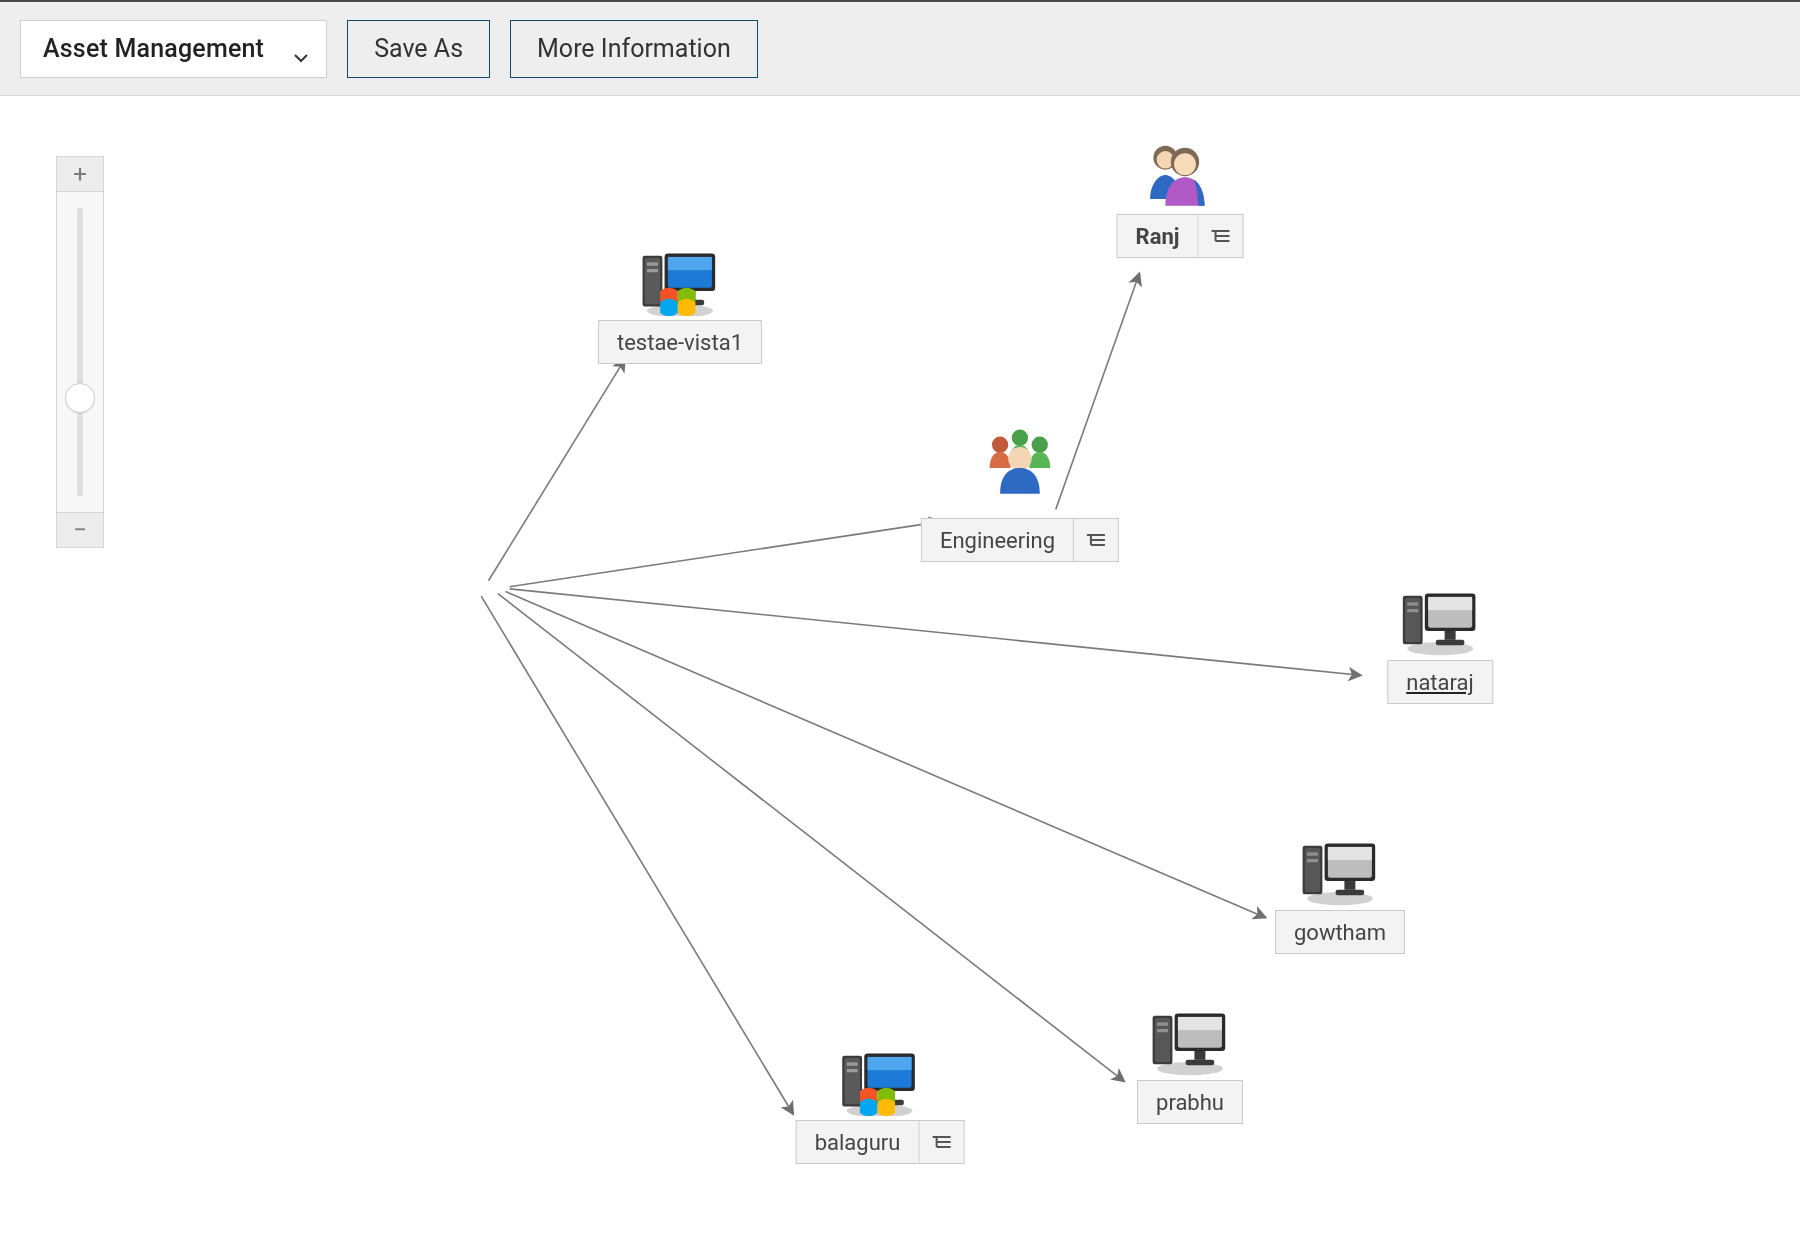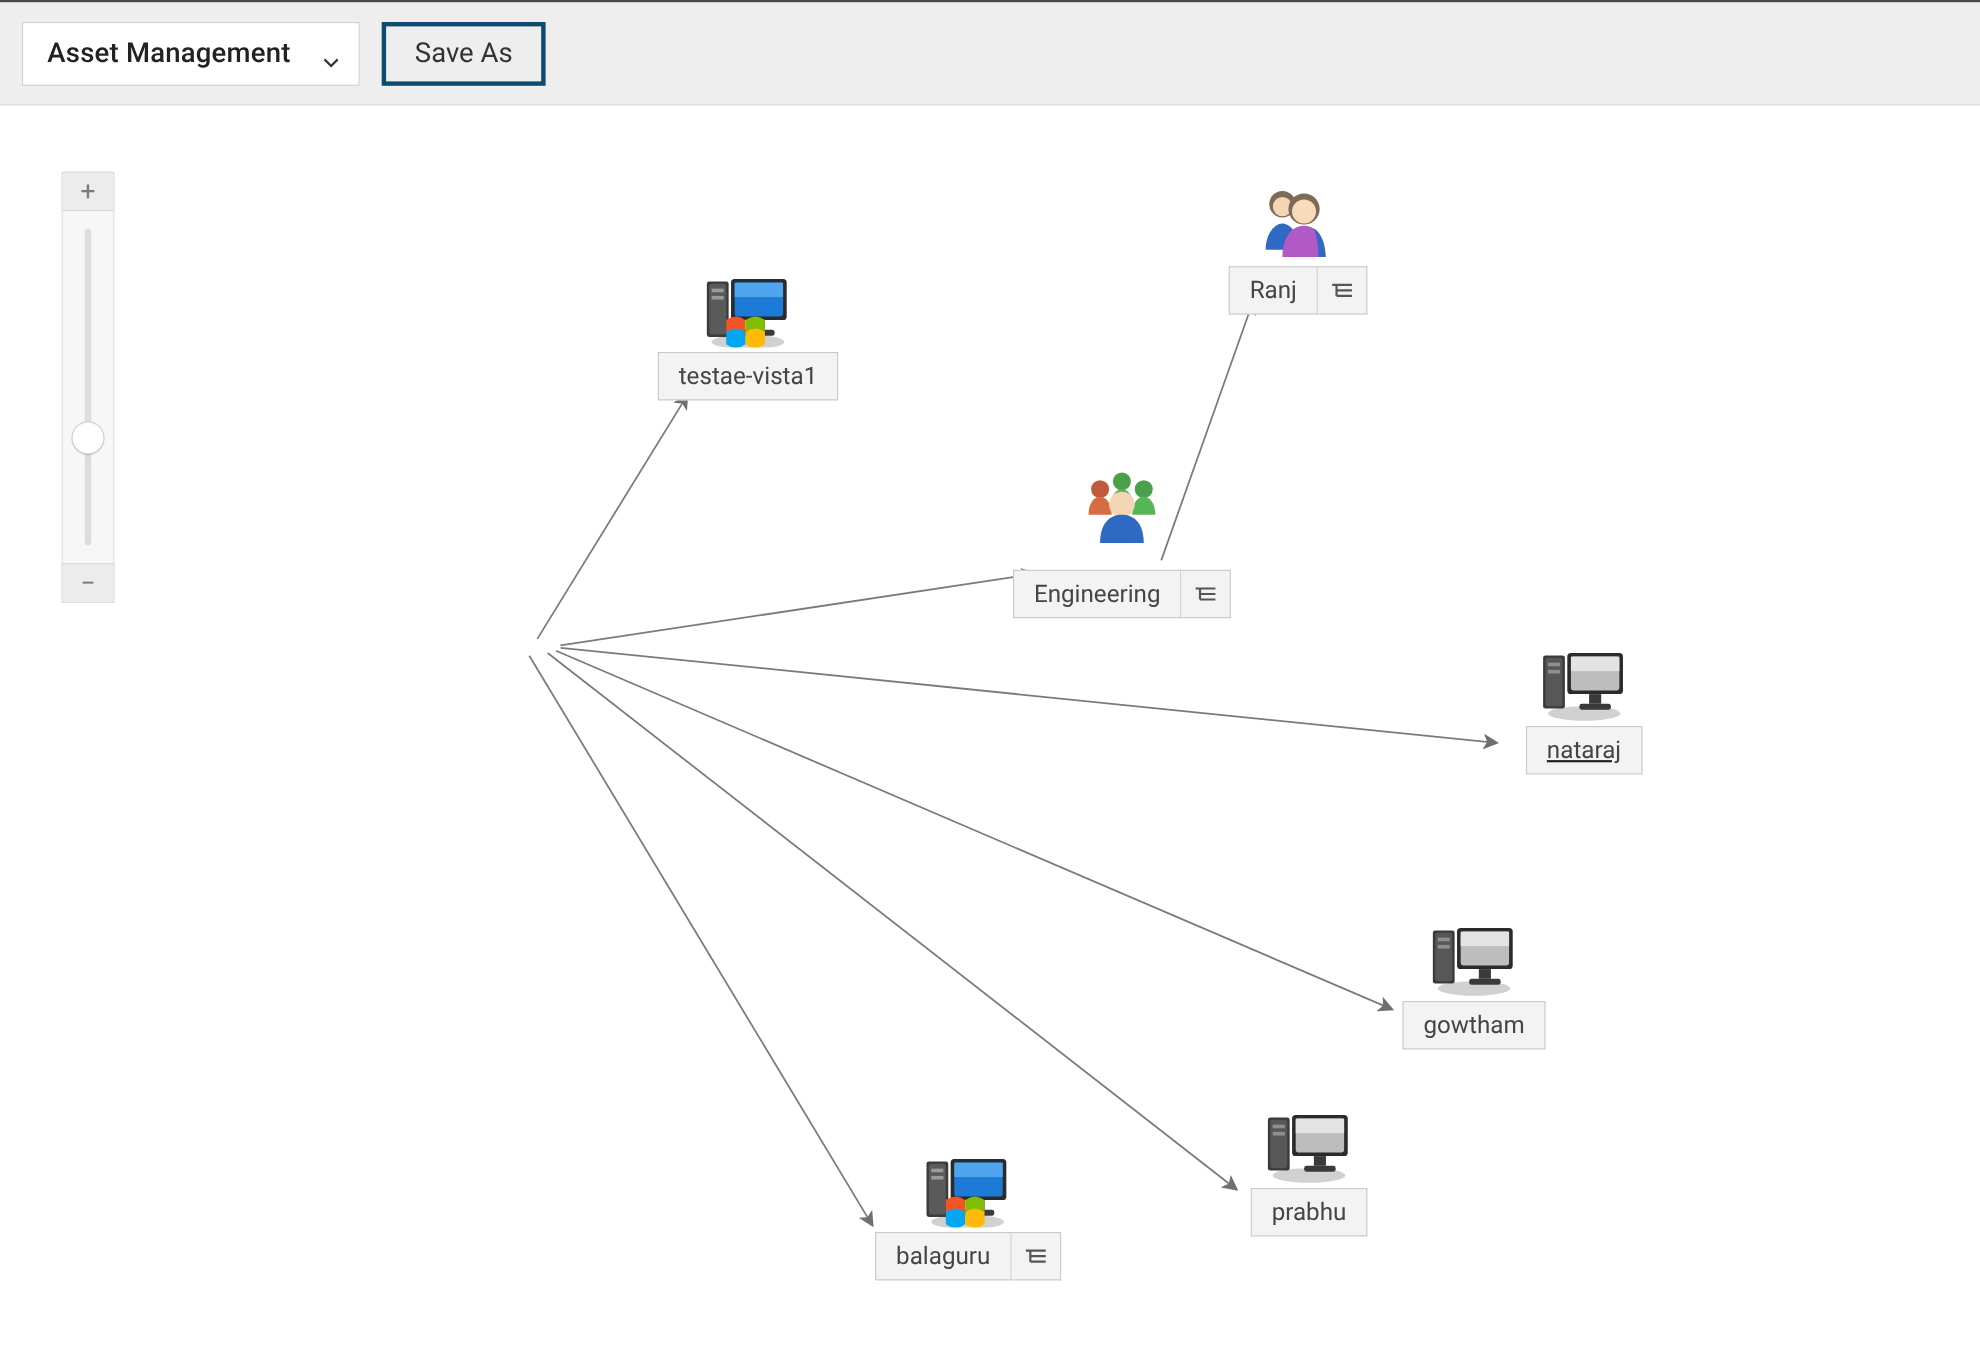--- a/index.html
+++ b/index.html
@@ -40,21 +40,21 @@
   }
   .dropdown .label {
     font-weight: 500;
     letter-spacing: .2px;
   }
   .tb-btn {
     box-sizing: border-box;
     height: 58px;
     padding: 0 26px;
     background: #eeeeee;
-    border: 4px solid #0c4a6e;
+    border: 1px solid #0c4a6e;
     display: flex;
     align-items: center;
     gap: 12px;
     cursor: pointer;
     color: #333;
   }
 
   .chevron-down-icon {
     width: 14px; height: 14px;
     display: inline-block;
@@ -193,20 +193,23 @@
           <path d="M1 4l6 6 6-6" fill="none" stroke="#333" stroke-width="2"></path>
         </svg>
     </span>
   </div>
 
   <div class="tb-btn">
     <span>Save As</span>
   </div>
 
 
+  <div class="tb-btn">
+    <span>More Information</span>
+  </div>
 </div>
 
 <div class="canvas" id="canvas">
 
   <div class="zoom">
     <div class="zoom-btn">
       <span>+</span>
     </div>
     <div class="zoom-track">
       <div class="zoom-thumb" id="zoom-thumb" style="top: 206.08px;"></div>
@@ -310,21 +313,21 @@
     <div class="node-label">
       <div class="txt">Engineering</div>
       <div class="expand">
         <svg class="tree-icon" viewBox="0 0 20 14">
             <path d="M1 2h4M5 2v10M5 7h14M5 12h14M5 2h14" stroke="#555" stroke-width="2" fill="none"></path>
           </svg>
       </div>
     </div>
   </div>
 
-  <div class="node" id="node-ranj" style="left: 1180px; top: 68px;">
+  <div class="node" id="node-ranj" style="left: 1180px; top: 40px; font-weight: bold;">
     <div class="icon-wrap">
       <svg width="78" height="72" viewBox="0 0 70 66">
           <use href="#ico-person"></use>
         </svg>
     </div>
     <div class="node-label">
       <div class="txt">Ranj</div>
       <div class="expand">
         <svg class="tree-icon" viewBox="0 0 20 14">
             <path d="M1 2h4M5 2v10M5 7h14M5 12h14M5 2h14" stroke="#555" stroke-width="2" fill="none"></path>

